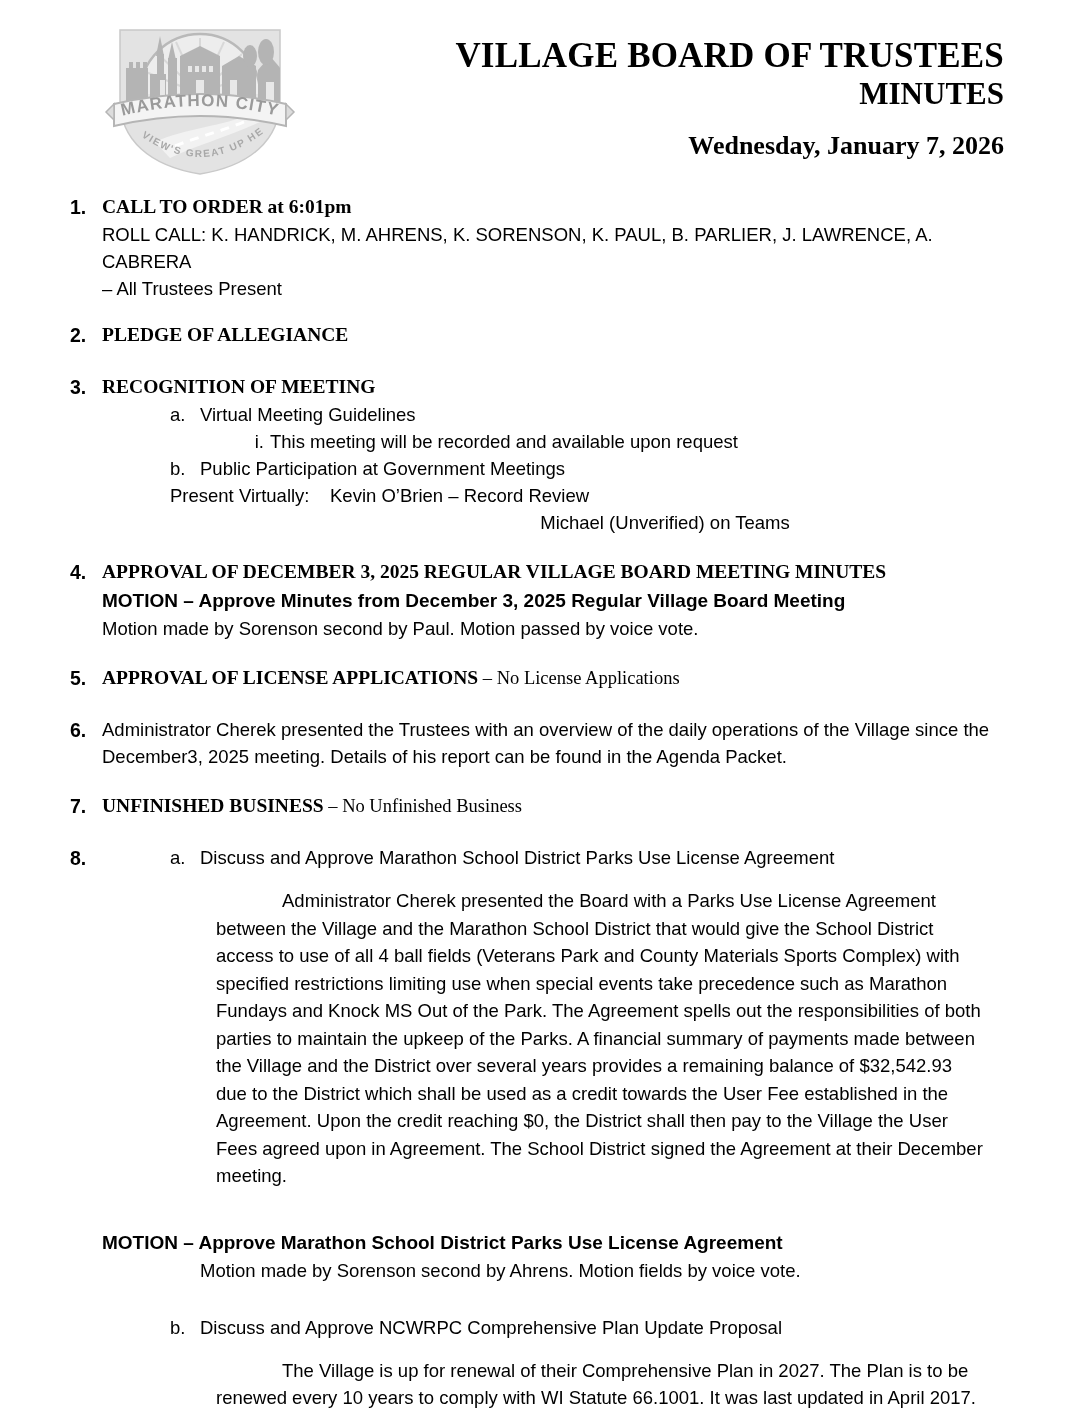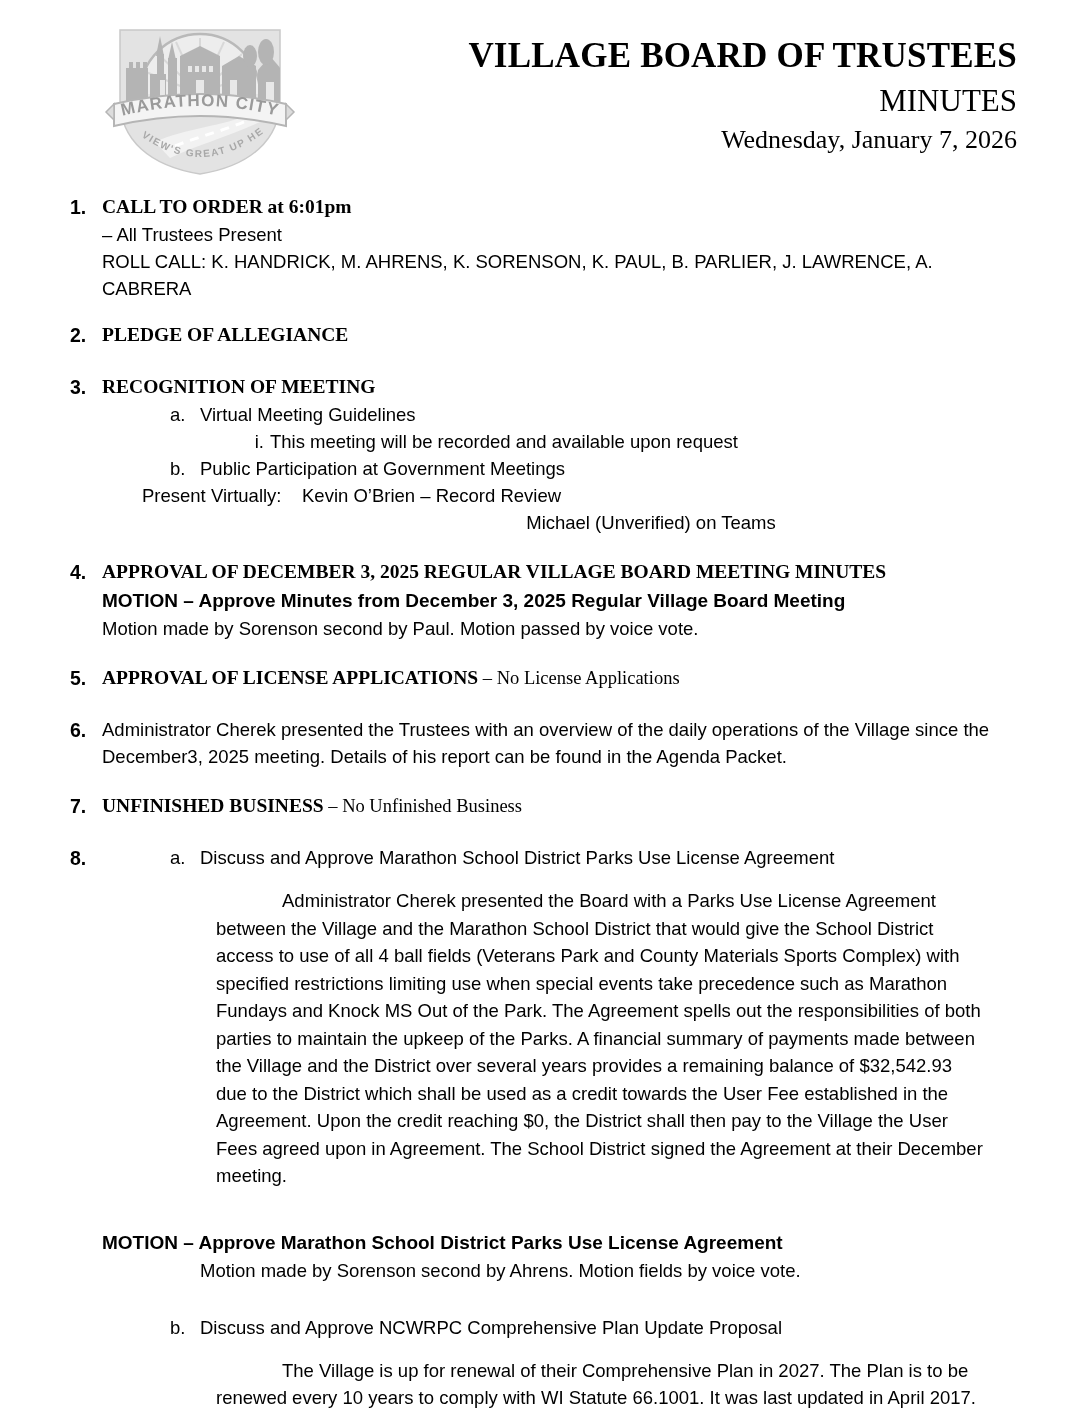--- a/index.html
+++ b/index.html
@@ -31,44 +31,44 @@
     position: absolute;
     left: 100px;
     top: 8px;
     width: 200px;
     height: 158px;
   }
   .logo-wrap svg { display: block; }
 
   .header-text {
     position: absolute;
-    right: 71px;
+    right: 84px;
     top: 22px;
     text-align: right;
     font-family: "Liberation Serif", serif;
   }
   .doc-title {
     font-size: 35px;
     font-weight: bold;
     letter-spacing: 0.2px;
     line-height: 1.12;
     white-space: nowrap;
   }
   .doc-subtitle {
     font-size: 31px;
-    font-weight: normal;
+    font-weight: bold;
     line-height: 1.16;
-    margin-top: 8px;
+    margin-top: 1px;
     white-space: nowrap;
   }
   .doc-date {
     font-size: 26px;
-    font-weight: normal;
+    font-weight: bold;
     line-height: 1.2;
-    margin-top: 5px;
+    margin-top: 18px;
     white-space: nowrap;
     text-align: right;
   }
 
   
   .body {
     position: absolute;
     top: 193px;
     left: 0;
     width: 1088px;
@@ -138,21 +138,21 @@
     left: 0;
     top: 0;
     width: 24px;
     text-align: right;
     font-size: 18.5px;
     line-height: 27px;
   }
 
   .present-row {
     position: relative;
-    margin-left: 40px;
+    margin-left: 68px;
     font-size: 18.5px;
     line-height: 27px;
   }
   .present-label {
     display: inline-block;
     width: 160px;
   }
   .present-val2 {
     margin-left: 160px;
     display: block;
@@ -277,22 +277,22 @@
       <div class="doc-subtitle">MINUTES</div>
       <div class="doc-date">Wednesday, January 7, 2026</div>
     </div>
   </div>
 
   <div class="body">
 
     <div class="section">
       <div class="section-num">1.</div>
       <div class="section-head">CALL TO ORDER at 6:01pm</div>
+      <div class="body-line">ROLL CALL: K. HANDRICK, M. AHRENS, K. SORENSON, K. PAUL, B. PARLIER, J. LAWRENCE, A. CABRERA</div>
       <div class="body-line">– All Trustees Present</div>
-      <div class="body-line">ROLL CALL: K. HANDRICK, M. AHRENS, K. SORENSON, K. PAUL, B. PARLIER, J. LAWRENCE, A. CABRERA</div>
     </div>
 
     <div class="section" style="margin-bottom:24px;">
       <div class="section-num">2.</div>
       <div class="section-head">PLEDGE OF ALLEGIANCE</div>
     </div>
 
     <div class="section" style="margin-bottom:22px;">
       <div class="section-num">3.</div>
       <div class="section-head">RECOGNITION OF MEETING</div>

